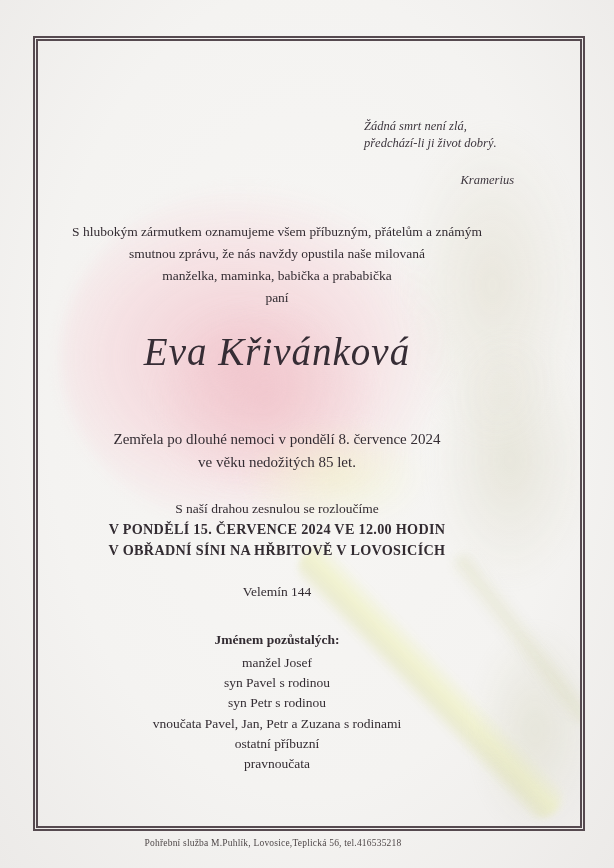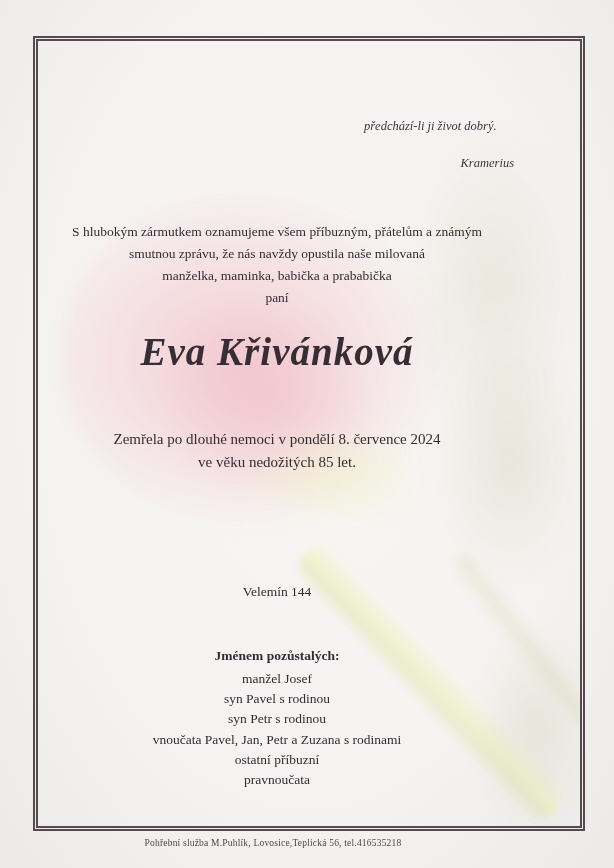--- a/index.html
+++ b/index.html
@@ -42,27 +42,27 @@
     filter:blur(8px);}
   
   .frame{position:absolute;left:33px;top:36px;width:552px;height:795px;
     border:5px double #564a50;box-sizing:border-box;}
   
   .tblock{position:absolute;left:33px;width:488px;text-align:center;z-index:3;}
   .quote{position:absolute;left:364px;top:118px;width:152px;z-index:3;
     font-style:italic;font-size:12.5px;line-height:17px;text-align:left;color:#3d363e;}
   .quote .attr{text-align:right;padding-right:2px;margin-top:20px;}
   .announcement{top:221px;font-size:13.5px;line-height:22px;}
-  .name{top:329px;font-size:39px;font-style:italic;font-weight:bold;
+  .name{top:329px;font-size:39px;font-style:italic;font-weight:normal;
     letter-spacing:1px;color:#362d35;margin:0;}
   .death-info{top:428px;font-size:15px;line-height:23px;}
   .farewell{top:498px;font-size:13.5px;line-height:21px;}
   .farewell .strong{font-weight:bold;font-size:14.2px;letter-spacing:.3px;}
   .address{top:584px;font-size:13.5px;font-weight:normal;}
-  .mourners{top:632px;font-size:13.5px;margin-top:16px;}
+  .mourners{top:632px;font-size:13.5px;}
   .mourners .heading{font-weight:bold;margin-bottom:5px;}
   .mourners .item{line-height:20.2px;}
   .footer{position:absolute;left:0;top:838px;width:546px;text-align:center;z-index:3;
     font-size:9.5px;color:#4e4748;letter-spacing:.2px;}
 </style>
 </head>
 <body>
 
 <div class="page">
 
@@ -73,38 +73,44 @@
     <div class="wm wm-leaf-top"></div>
     <div class="wm wm-leaf-mid"></div>
     <div class="wm wm-stem"></div>
     <div class="wm wm-stem2"></div>
     <div class="wm wm-leaf-bottom"></div>
   </div>
 
   <div class="frame"></div>
 
   <div class="quote">
+    <div>Žádná smrt není zlá,</div>
     <div>předchází-li ji život dobrý.</div>
     <div class="attr">Kramerius</div>
   </div>
 
   <div class="tblock announcement">
     <div>S hlubokým zármutkem oznamujeme všem příbuzným, přátelům a známým</div>
     <div>smutnou zprávu, že nás navždy opustila naše milovaná</div>
     <div>manželka, maminka, babička a prababička</div>
     <div>paní</div>
   </div>
 
   <h1 class="tblock name">Eva Křivánková</h1>
 
   <div class="tblock death-info">
     <div>Zemřela po dlouhé nemoci v pondělí 8. července 2024</div>
     <div>ve věku nedožitých 85 let.</div>
   </div>
 
+  <div class="tblock farewell">
+    <div>S naší drahou zesnulou se rozloučíme</div>
+    <div class="strong">V PONDĚLÍ 15. ČERVENCE 2024 VE 12.00 HODIN</div>
+    <div class="strong">V OBŘADNÍ SÍNI NA HŘBITOVĚ V LOVOSICÍCH</div>
+  </div>
 
   <div class="tblock address">Velemín 144</div>
 
   <div class="tblock mourners">
     <div class="heading">Jménem pozůstalých:</div>
     <div class="item">manžel Josef</div>
     <div class="item">syn Pavel s rodinou</div>
     <div class="item">syn Petr s rodinou</div>
     <div class="item">vnoučata Pavel, Jan, Petr a Zuzana s rodinami</div>
     <div class="item">ostatní příbuzní</div>

